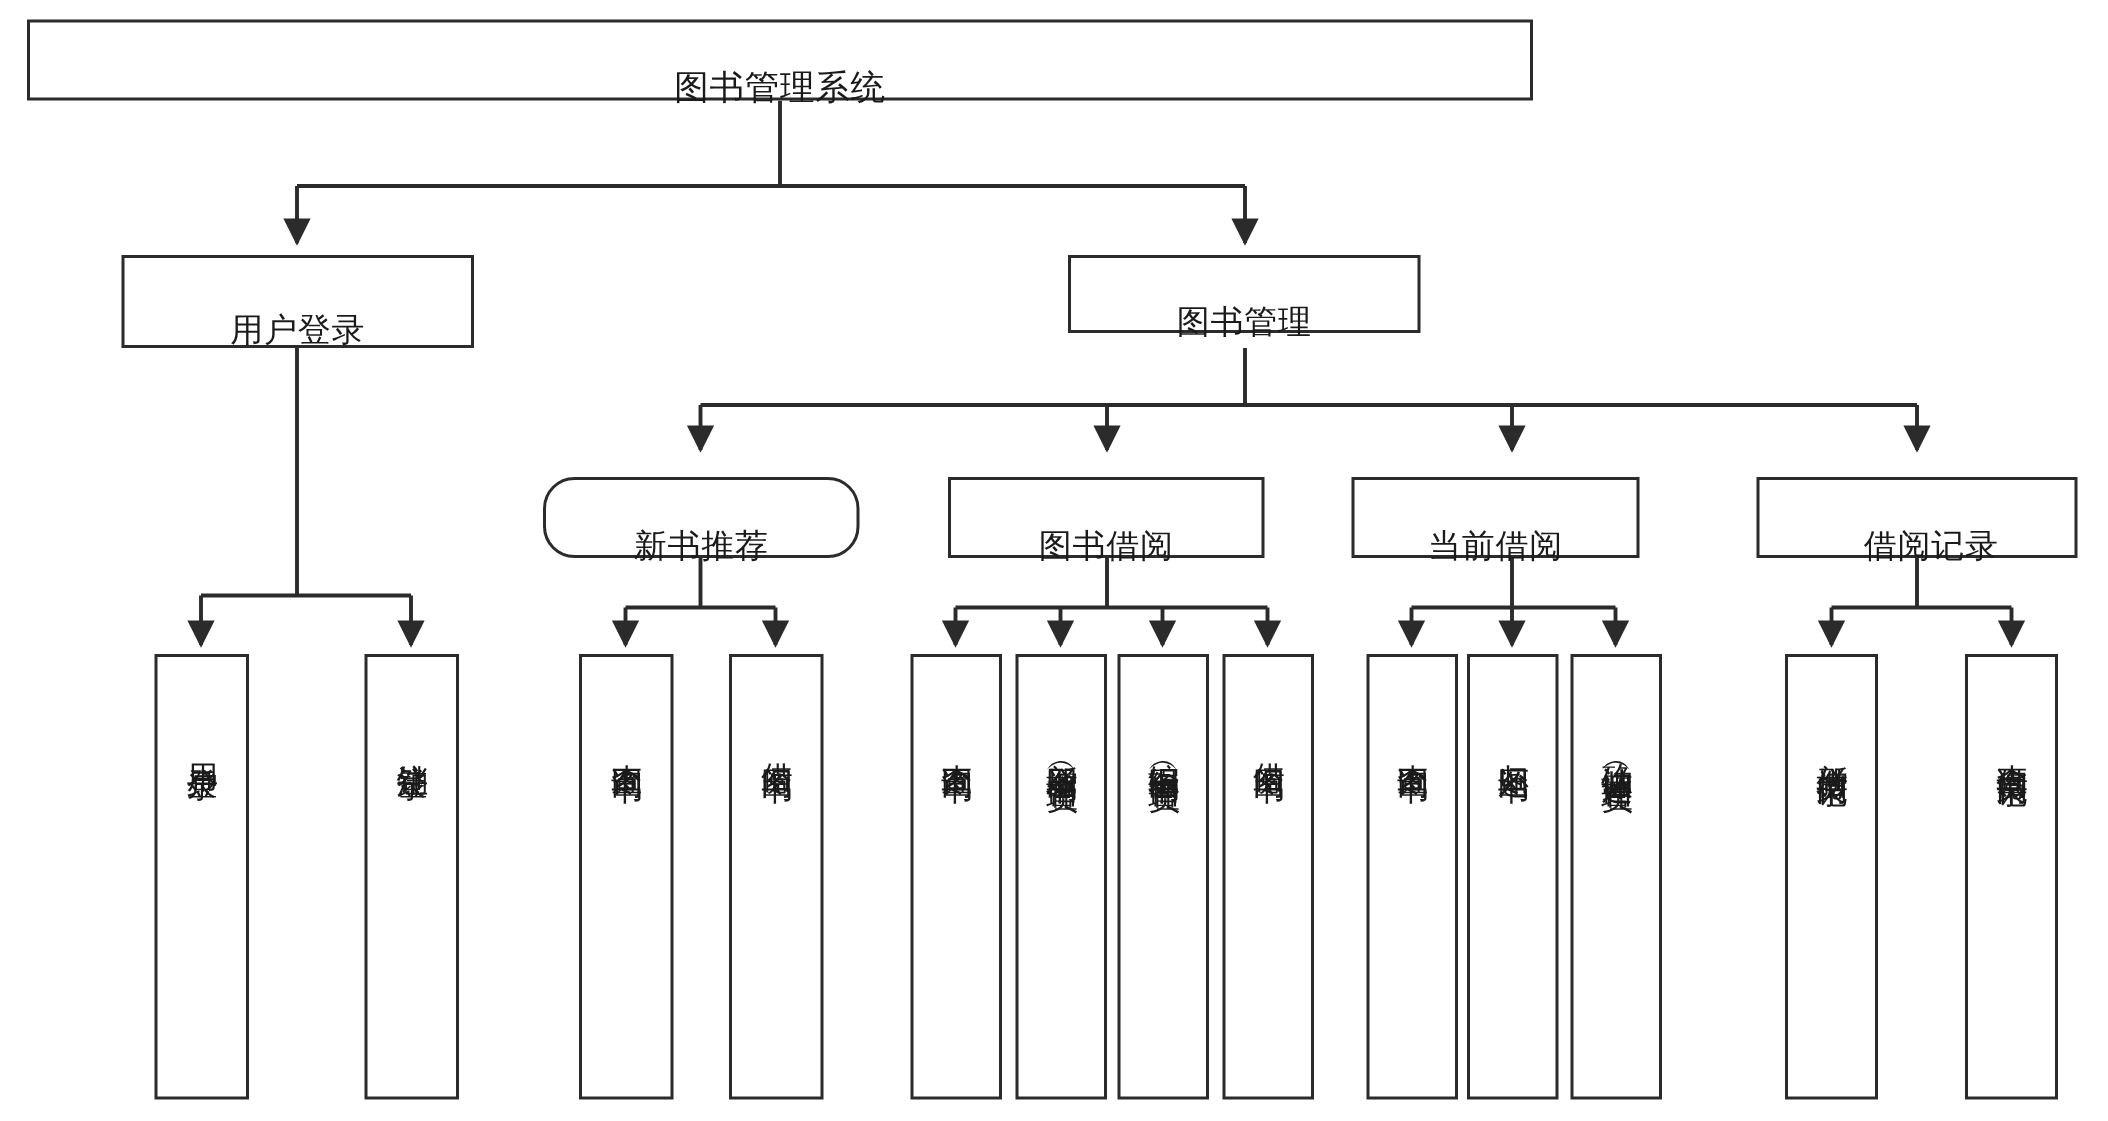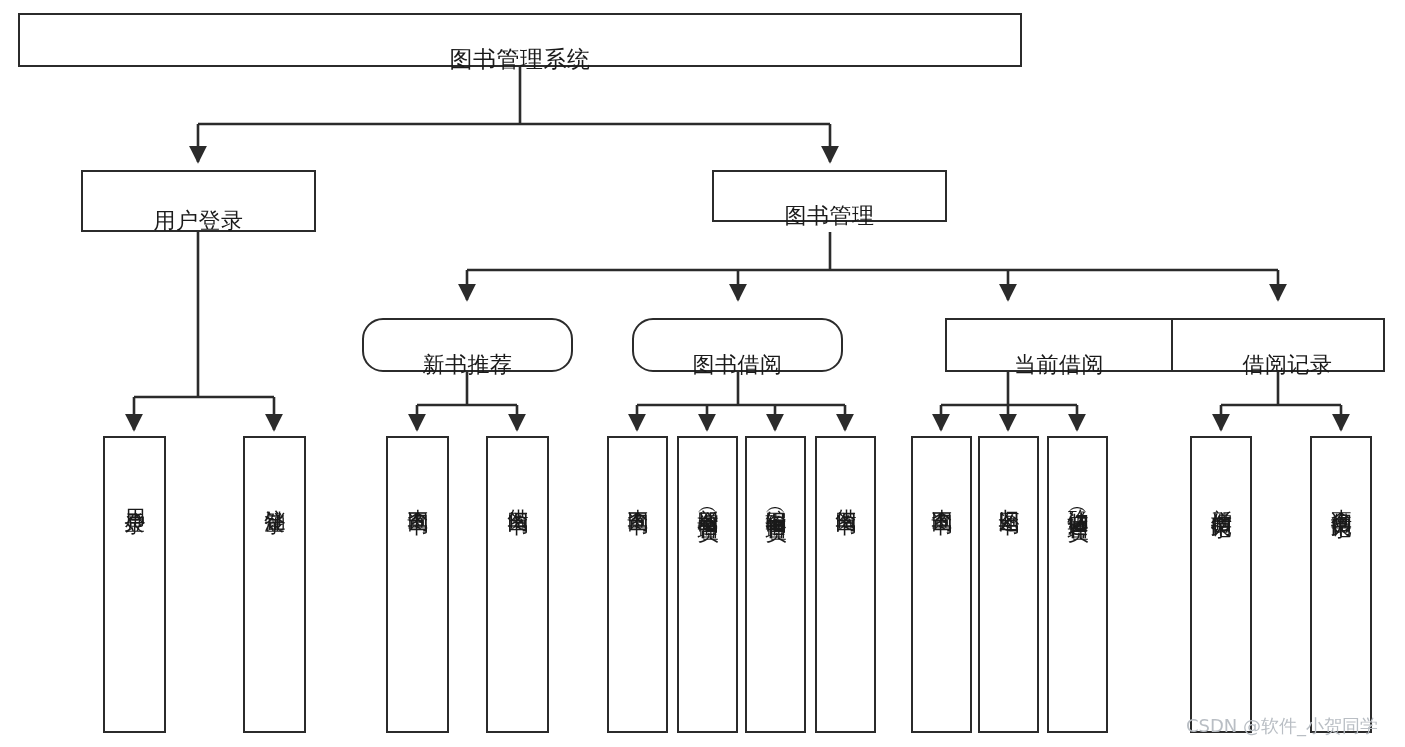--- a/index.html
+++ b/index.html
@@ -135,24 +135,24 @@
   <div class="node horiz" style="left:81px; top:170px; width:235px; height:62px;">
     <span class="label">用户登录</span>
   </div>
   <div class="node horiz" style="left:712px; top:170px; width:235px; height:52px;">
     <span class="label">图书管理</span>
   </div>
 
   <div class="node horiz" style="left:362px; top:318px; width:211px; height:54px;border-radius:21px;">
     <span class="label">新书推荐</span>
   </div>
-  <div class="node horiz" style="left:632px; top:318px; width:211px; height:54px;border-radius:21px;">
+  <div class="node horiz" style="left:632px; top:318px; width:211px; height:54px;">
     <span class="label">图书借阅</span>
   </div>
-  <div class="node horiz" style="left:945px; top:318px; width:228px; height:54px;">
+  <div class="node horiz" style="left:901px; top:318px; width:192px; height:54px;">
     <span class="label">当前借阅</span>
   </div>
   <div class="node horiz" style="left:1171px; top:318px; width:214px; height:54px;padding-left:19px;">
     <span class="label">借阅记录</span>
   </div>
 
   <div class="node vert" style="left:103px; top:436px; width:63px; height:297px;">
     <span class="label">用户登录</span>
   </div>
   <div class="node vert" style="left:243px; top:436px; width:63px; height:297px;">
@@ -189,15 +189,14 @@
     <span class="label">确认归还（管理员）</span>
   </div>
 
   <div class="node vert" style="left:1190px; top:436px; width:62px; height:297px;">
     <span class="label">新增借阅记录</span>
   </div>
   <div class="node vert" style="left:1310px; top:436px; width:62px; height:297px;">
     <span class="label">查询借阅记录</span>
   </div>
 
-  <div class="watermark">CSDN @软件_小贺同学</div>
 
 </div>
 
 </body></html>

